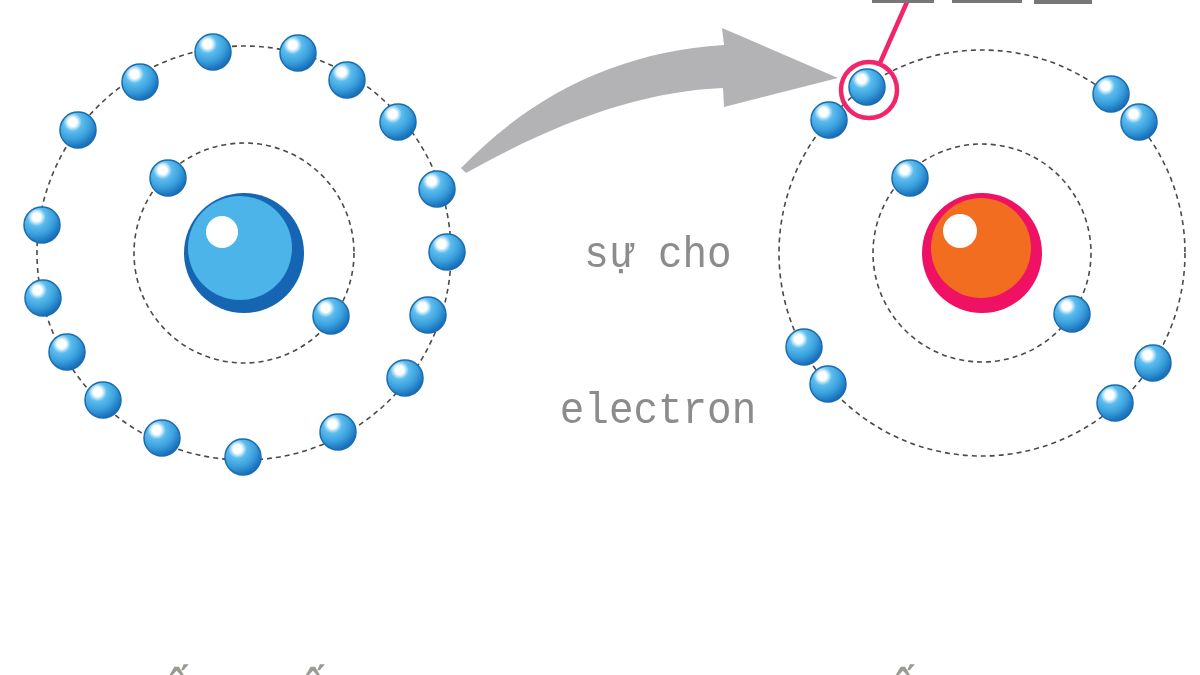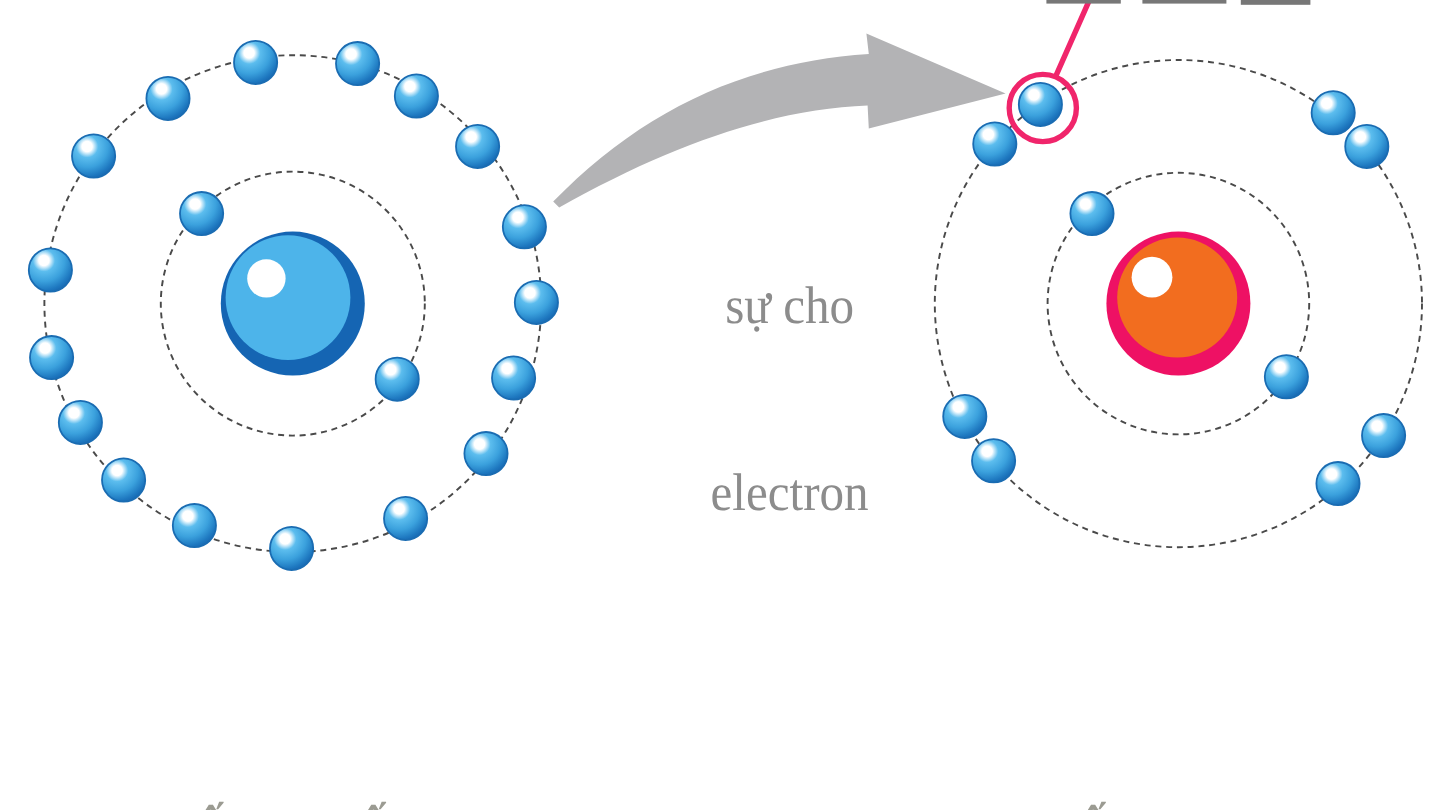--- a/index.html
+++ b/index.html
@@ -1,18 +1,18 @@
 <!DOCTYPE html>
 <html><head>
 <meta charset="utf-8">
 <style>
   html,body{margin:0;padding:0;background:#ffffff;}
   #stage{
     position:relative;width:1200px;height:675px;overflow:hidden;
-    background:#ffffff;font-family:Liberation Serif, serif;
+    background:#ffffff;font-family:Liberation Mono, monospace;
   }
   #scene{position:absolute;left:0;top:0;}
   .orbit{fill:none;stroke:#4a4a4a;stroke-width:1.6;stroke-dasharray:5 4;}
   .txt{position:absolute;text-align:center;white-space:pre;}
   .donation-label{
     left:458px;top:125px;width:400px;
     font-size:44px;line-height:52px;color:#8c8c8c;
     transform:scaleX(0.93);transform-origin:50% 0;
   }
   .atom-label{

